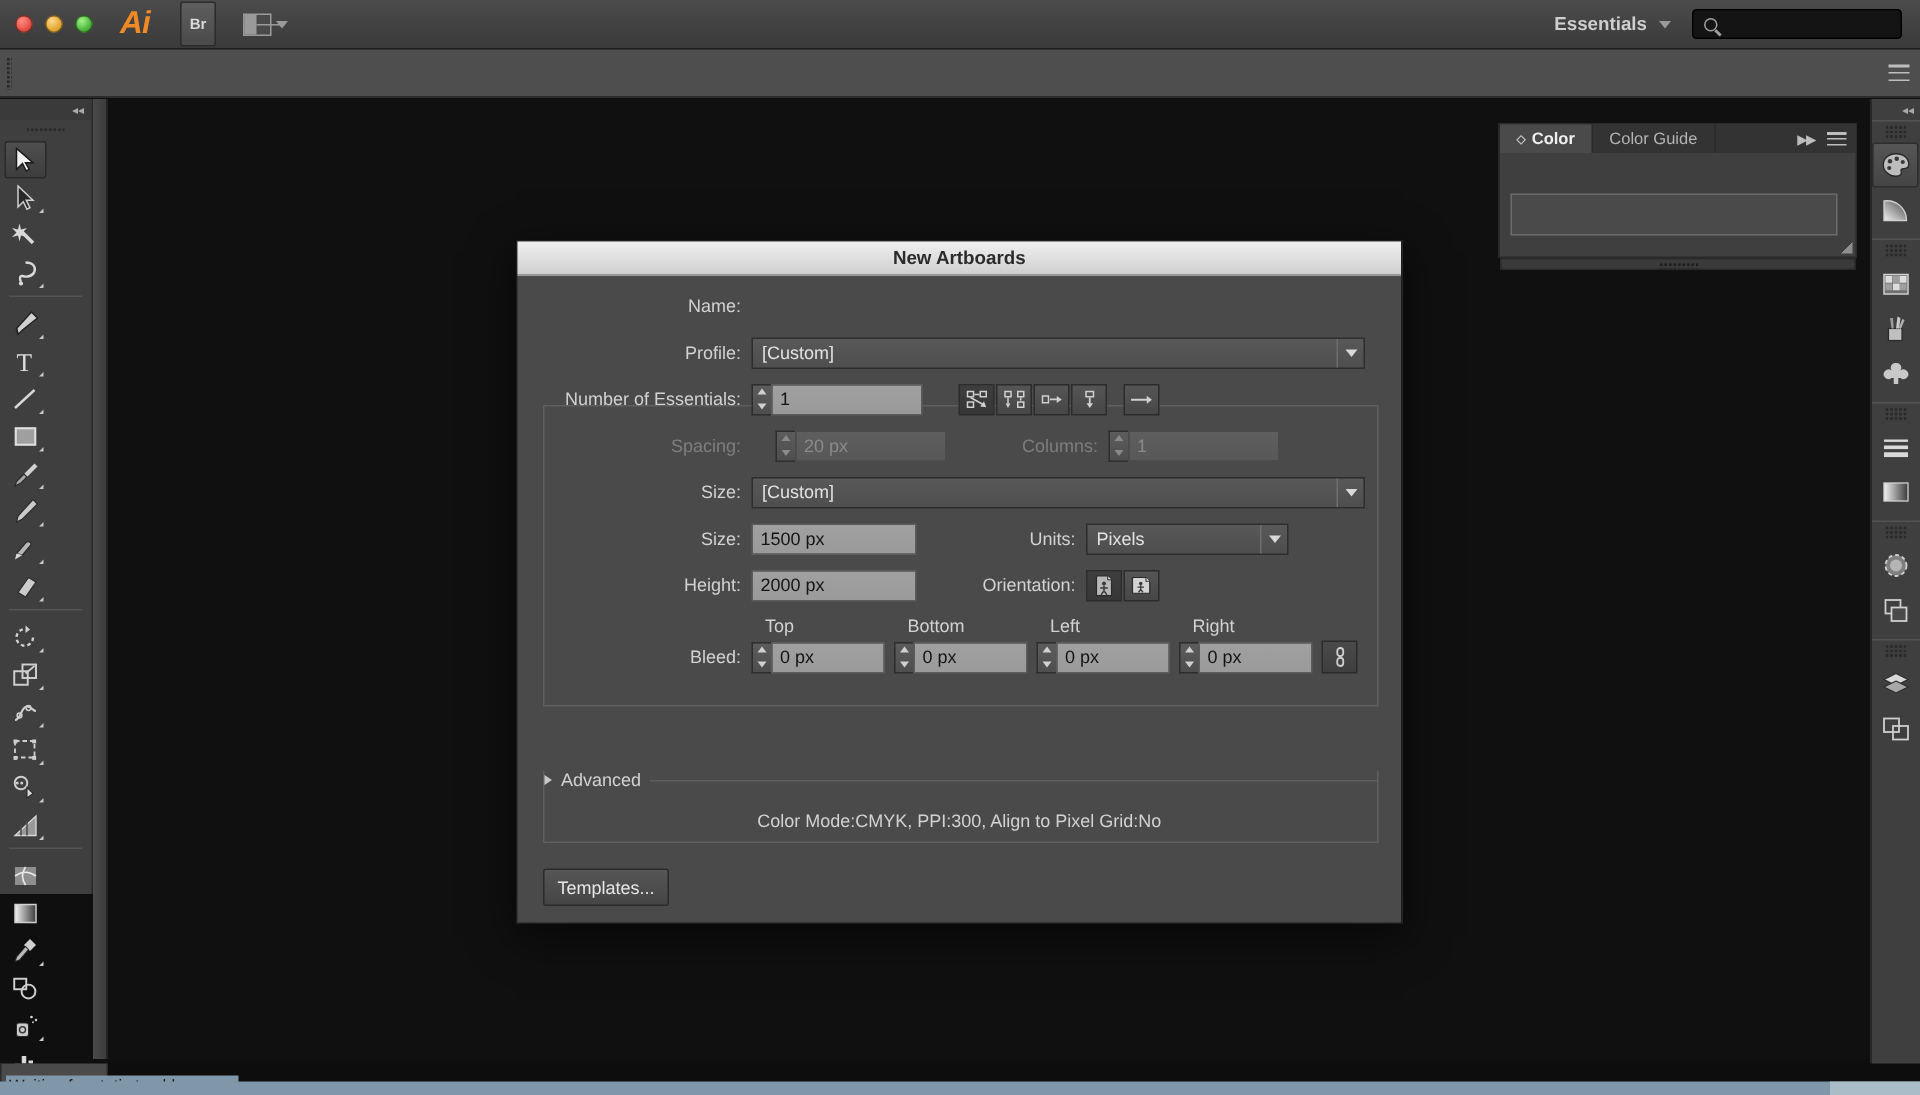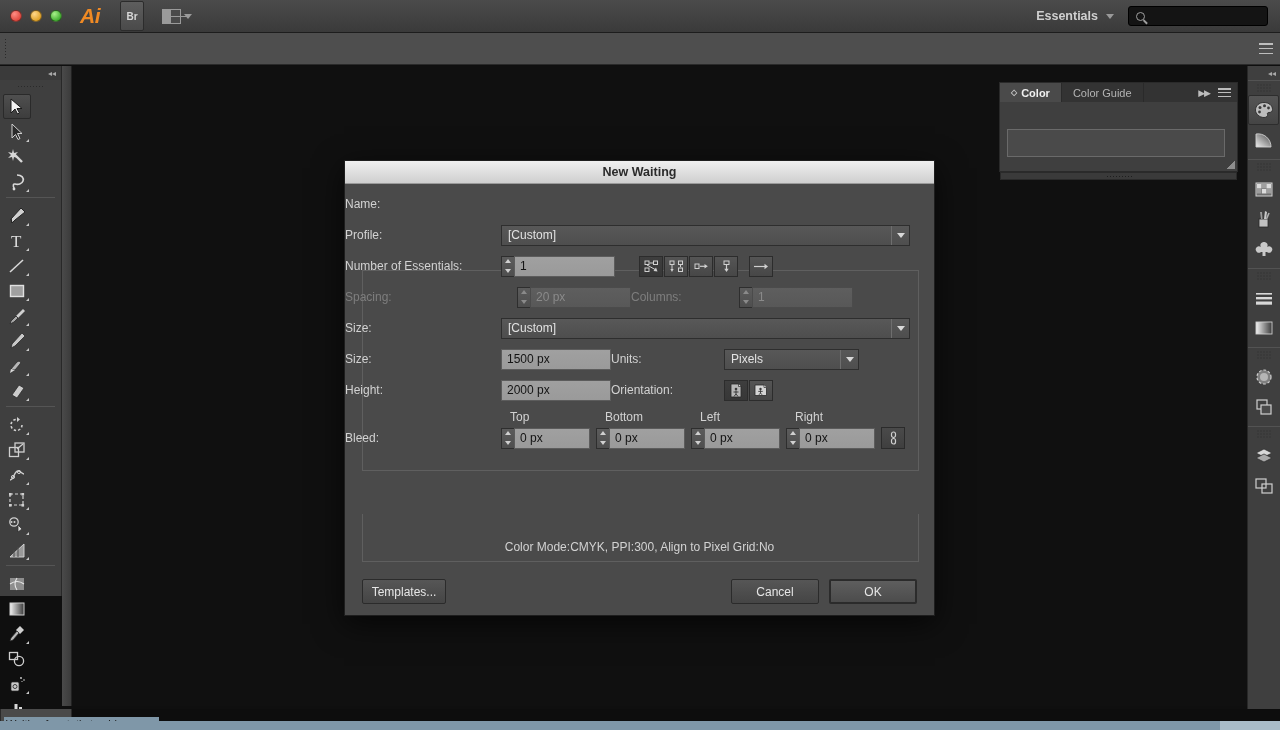--- a/index.html
+++ b/index.html
@@ -234,21 +234,21 @@
     height: 23px;
     background: linear-gradient(#f0f0f0, #cfcfcf);
     border-bottom: 1px solid #9a9a9a;
     display: flex; align-items: center; justify-content: center;
     font-size: 12.5px; color: #2b2b2b; font-weight: bold;
   }
   .dlg-body { position: relative; padding: 0; height: 432px; }
 
   .row { display: flex; align-items: center; height: 24px; margin-bottom: 7px; }
   .lbl {
-    font-size: 12px; color: #d2d2d2; text-align: left;
+    font-size: 12px; color: #d2d2d2; text-align: right;
     padding-right: 7px; white-space: nowrap;
   }
   .lbl.dim { color: #7e7e7e; }
 
   .txtfield {
     background: linear-gradient(#a0a0a0,#9a9a9a);
     border: 1px solid #5c5c5c;
     height: 21px; font-size: 12px; color: #141414;
     display: flex; align-items: center; padding: 0 5px;
   }
@@ -734,21 +734,21 @@
 
   <div class="status-strip">
     <div class="status-btn"></div>
     <div class="status-text">Waiting for static.tumblr.com...</div>
     <div class="status-bottombar">
       <div class="seg"></div>
     </div>
   </div>
 
   <div class="dialog">
-    <div class="dlg-title">New Waiting</div>
+    <div class="dlg-title">New Artboards</div>
 
     <div class="dlg-body">
 
       <div class="row" style="margin-top:8px;">
         <div class="lbl" style="width:156px;">Name:</div>
       </div>
 
       <div class="row">
         <div class="lbl" style="width:156px;">Profile:</div>
         <div class="selectfield" style="width:409px;">
@@ -962,28 +962,29 @@
           </div>
         </div>
         <div class="chainbtn">
           <svg width="11" height="14" viewBox="0 0 11 14">
               <rect x="3.5" y="1" width="4" height="5.5" rx="2" fill="none" stroke="#cfcfcf" stroke-width="1.2"></rect>
               <rect x="3.5" y="7.5" width="4" height="5.5" rx="2" fill="none" stroke="#cfcfcf" stroke-width="1.2"></rect>
             </svg>
         </div>
       </div>
 
+      <div class="adv-row">
+        <span class="adv-tri"></span>
+        <span class="adv-label">Advanced</span>
+        <span class="adv-line"></span>
+      </div>
 
       <div class="summary">Color Mode:CMYK, PPI:300, Align to Pixel Grid:No</div>
       <div class="summary-box" style="top:322px; height:48px; border:none; border-left:1px solid #5f5f5f; border-right:1px solid #5f5f5f; border-bottom:1px solid #5f5f5f;"></div>
 
       <div class="btnrow">
         <div class="btn small">Templates...</div>
-        <div style="margin-left:auto; display:flex; gap:10px;">
-          <div class="btn">Cancel</div>
-          <div class="btn primary">OK</div>
-        </div>
       </div>
 
     </div>
   </div>
 
 </div>
 
 </body></html>

